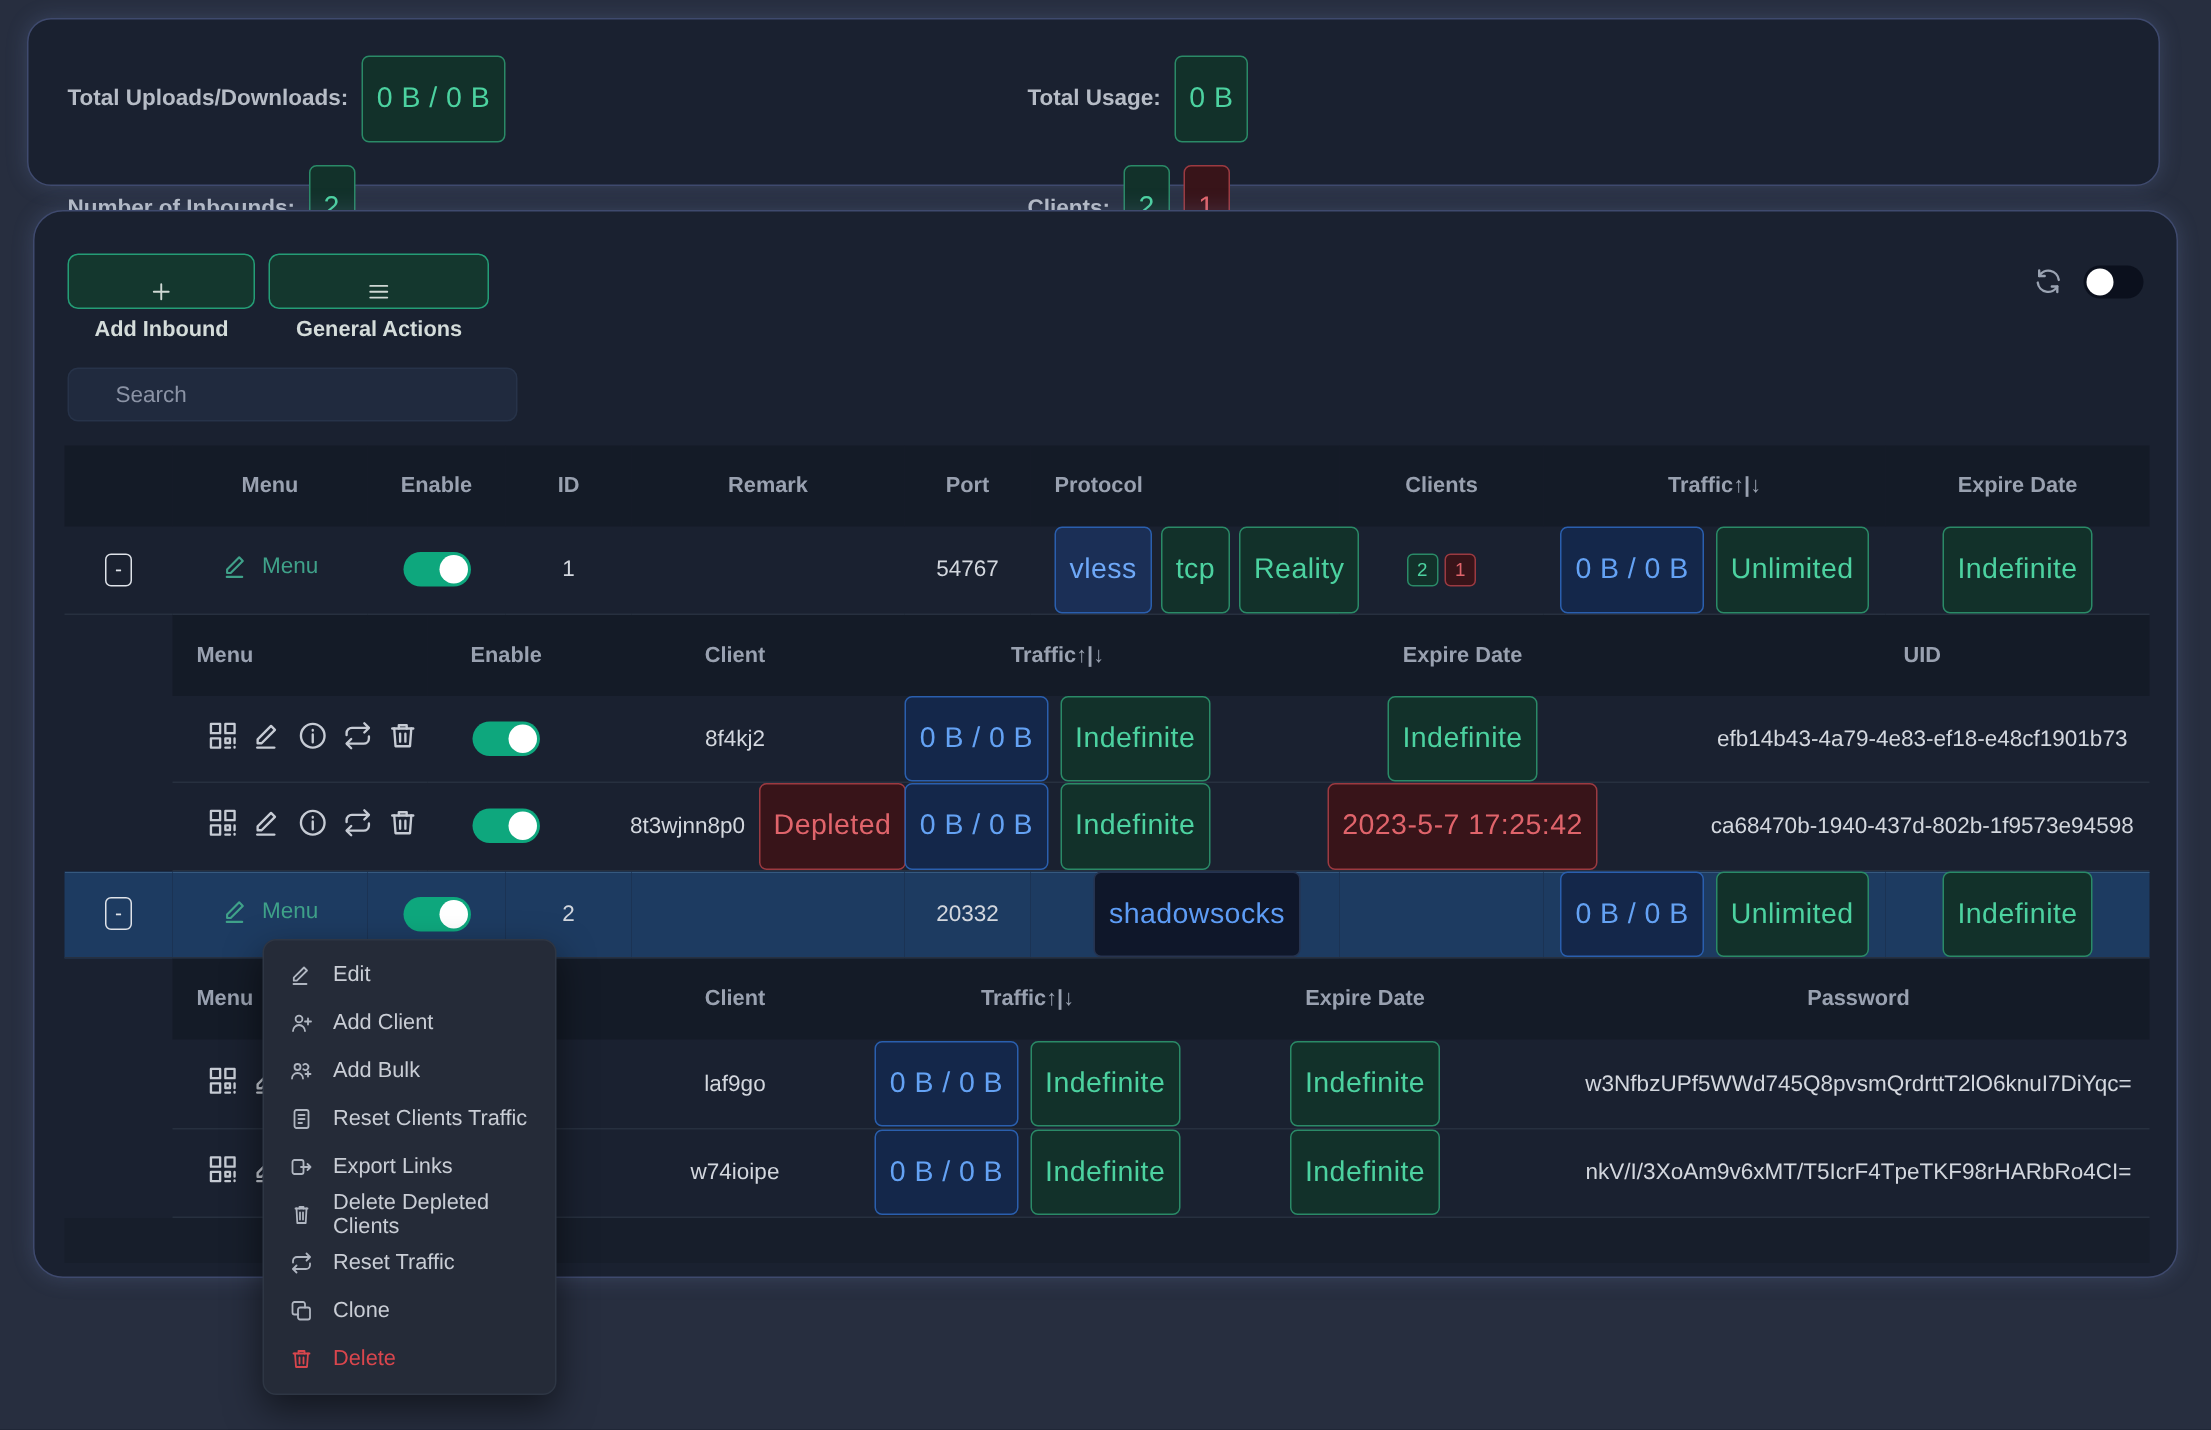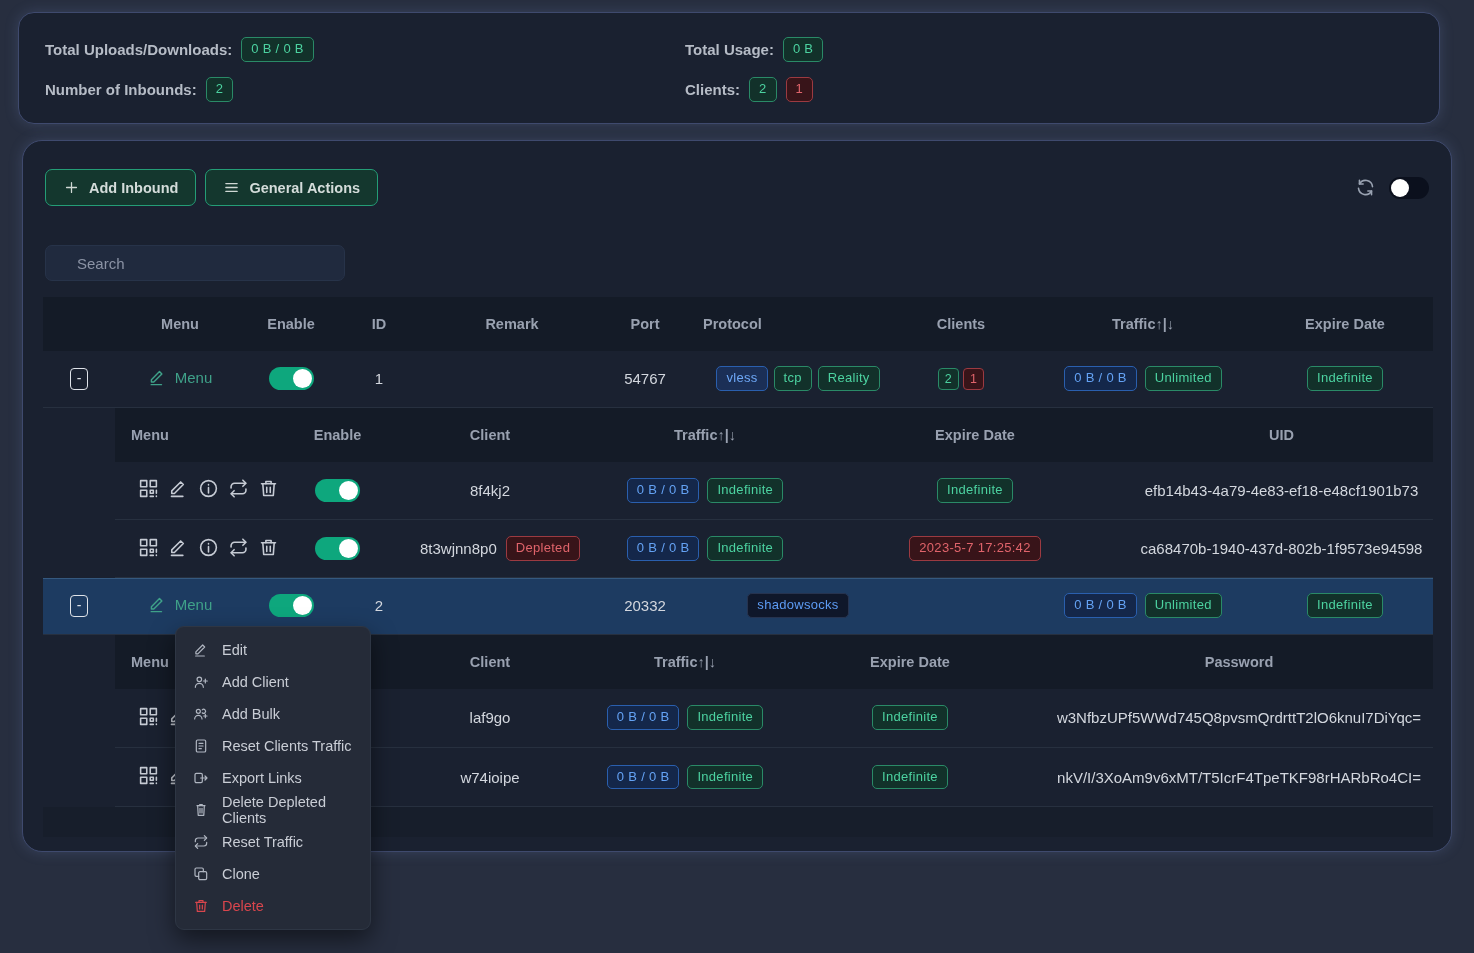--- a/index.html
+++ b/index.html
@@ -21,37 +21,37 @@
   }
   .stats-card { left:18px; top:12px; width:1422px; height:112px; display:flex; padding:24px 26px; }
   .stats-col { display:flex; flex-direction:column; gap:15px; }
   .stats-col.left { width:640px; }
   .stat-row { display:flex; align-items:center; gap:9px; font-size:15px; font-weight:700; color:#b6bcc6; }
   .main-card { left:22px; top:140px; width:1430px; height:712px; border-radius:20px; }
 
   
   .badge {
     display:inline-flex; align-items:center; justify-content:center;
-    padding:2px 9px; border-radius:5px; font-size:13px; font-weight:400;
+    padding:14px 9px; border-radius:5px; font-size:19px; font-weight:400;
     border:1px solid; line-height:1.45; letter-spacing:.3px; white-space:nowrap;
   }
   .bg-green { color:#4cd2a0; border-color:#2a8a67; background:#12312a; }
   .bg-blue  { color:#64a2f4; border-color:#2a5fae; background:#14274a; }
   .bg-red   { color:#e0646b; border-color:#9c3a41; background:#381419; }
   .bg-navy  { color:#5d9cf5; border-color:#26334f; background:#0f172a; }
   .tag-vless{ color:#6ea8f7; border-color:#2a5fae; background:#1b2f56; }
   .mini { padding:1px 6px; font-size:12.5px; border-radius:4px; }
 
   
   .toolbar { display:flex; align-items:center; padding:28px 22px 0 22px; }
   .btn {
     height:37px; display:inline-flex; align-items:center; gap:9px;
-    padding:0 17px; margin-right:9px;
+    padding:16px 17px; margin-right:9px;
     background:#14372e; border:1px solid #249d76; border-radius:7px;
-    color:#d4dcda; font-size:14.5px; font-weight:600; cursor:pointer;
+    color:#d4dcda; font-size:14.5px; font-weight:600; cursor:pointer;flex-direction:column;
   }
   .btn .ic { width:17px; height:17px; color:#cfd8d4; }
   .toolbar-right { margin-left:auto; display:flex; align-items:center; gap:13px; }
   .refresh { width:21px; height:21px; color:#9aa3b2; cursor:pointer; }
 
   
   .toggle { position:relative; display:inline-block; width:45px; height:23px; border-radius:12px; background:#0ea77d; cursor:pointer; vertical-align:middle; }
   .toggle .knob { position:absolute; top:2px; right:2px; width:19px; height:19px; border-radius:50%; background:#fff; }
   .toggle.off { background:#0b101d; }
   .toggle.off .knob { left:2px; right:auto; }

